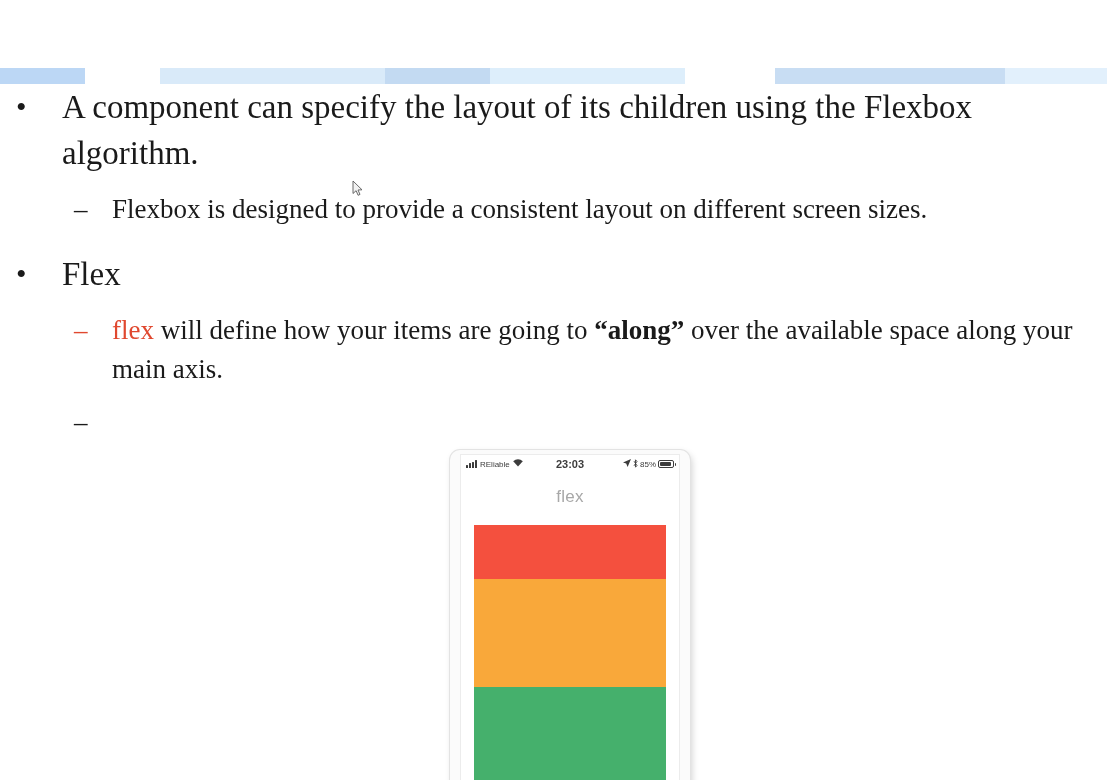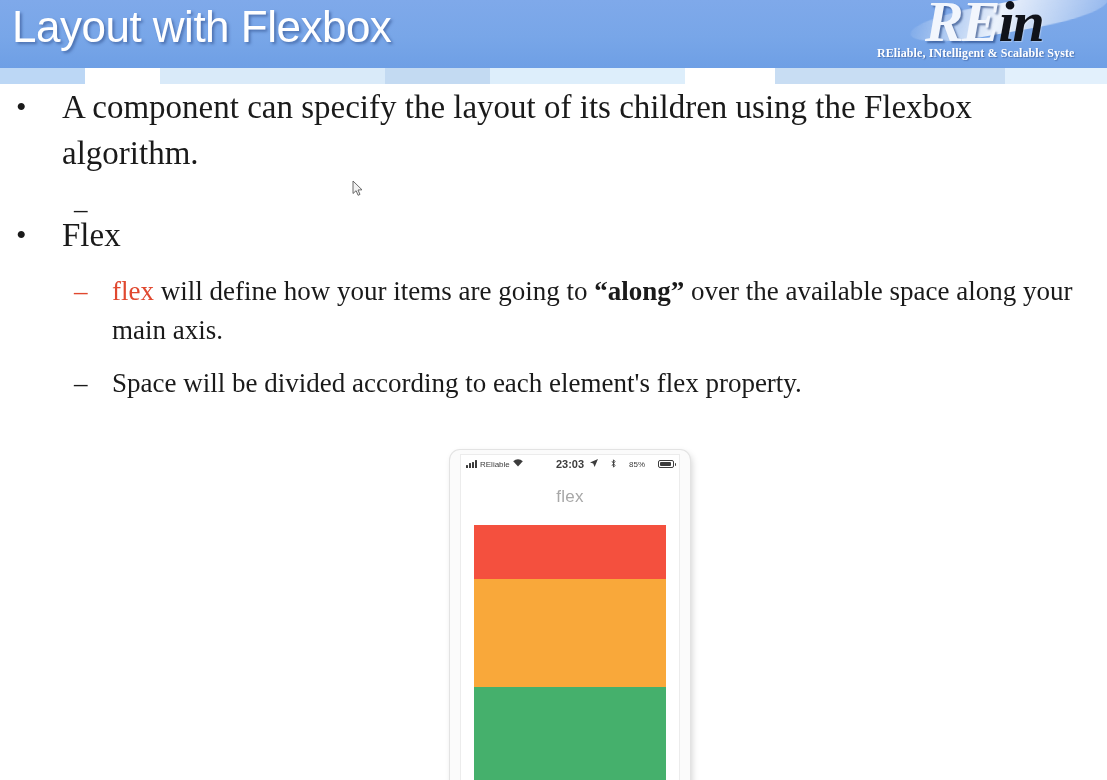--- a/index.html
+++ b/index.html
@@ -174,21 +174,21 @@
     height: 18px;
     font-family: "Liberation Sans", sans-serif;
     font-size: 8px;
     color: #3c3c3c;
     display: flex;
     align-items: center;
     padding: 0 5px;
   }
   #status-left { display: flex; align-items: center; gap: 3px; }
   #status-center { position: absolute; left: 0; right: 0; text-align: center; font-size: 11px; font-weight: 600; }
-  #status-right { margin-left: auto; display: flex; align-items: center; gap: 13px; position: relative; z-index: 2; }
+  #status-right { margin-left: auto; display: flex; align-items: center; gap: 2px; position: relative; z-index: 2; }
   .sig-bars { display: inline-flex; align-items: flex-end; gap: 1px; height: 8px; }
   .sig-bars i { display: block; width: 2px; background: #3c3c3c; border-radius: 0.5px; }
   .sig-bars i:nth-child(1){height:3px}
   .sig-bars i:nth-child(2){height:5px}
   .sig-bars i:nth-child(3){height:6.5px}
   .sig-bars i:nth-child(4){height:8px}
   .batt {
     display: inline-block;
     width: 16px; height: 8px;
     border: 1px solid #3c3c3c;
@@ -239,31 +239,20 @@
     width: 12px;
     height: 17px;
     pointer-events: none;
   }
 </style>
 </head>
 <body>
 
 <div id="slide">
 
-  <div id="header">
-    <div id="slide-title">Layout with Flexbox</div>
-
-    <div id="logo-wrap">
-      <div id="logo-swoosh"></div>
-      <div id="logo-text">
-        <span class="re">RE</span><span class="in">in</span>
-      </div>
-      <div id="logo-tagline">REliable, INtelligent &amp; Scalable Syste</div>
-    </div>
-  </div>
 
   <div id="band">
       <div style="width: 85px; background: rgb(188, 215, 245);"></div>
       <div style="width: 75px; background: rgb(255, 255, 255);"></div>
       <div style="width: 225px; background: rgb(217, 234, 249);"></div>
       <div style="width: 105px; background: rgb(195, 218, 242);"></div>
       <div style="width: 195px; background: rgb(221, 238, 251);"></div>
       <div style="width: 90px; background: rgb(255, 255, 255);"></div>
       <div style="width: 230px; background: rgb(200, 221, 243);"></div>
       <div style="width: 102px; background: rgb(226, 240, 252);"></div>
@@ -273,41 +262,41 @@
 
     <div class="l1">
       <span class="bullet">•</span>
       <span>A component can specify the layout of its children using the Flexbox algorithm.</span>
     </div>
 
     <div class="gap-b"></div>
 
     <div class="l2">
       <span class="dash">–</span>
+      <span>Flexbox is designed to provide a consistent layout on different screen sizes.</span>
     </div>
 
     <div class="gap-a"></div>
 
     <div class="l1">
       <span class="bullet">•</span>
       <span>Flex</span>
     </div>
 
     <div class="gap-b"></div>
 
     <div class="l2 red-dash">
       <span class="dash">–</span>
       <span><span class="kw-red">flex</span><span> will define how your items are going to </span><span class="kw-bold">“along”</span><span> over the available space along your main axis.</span></span>
     </div>
 
     <div class="gap-c"></div>
 
     <div class="l2">
       <span class="dash">–</span>
-      <span>Space will be divided according to each element's flex property.</span>
     </div>
 
   </div>
 
   <div id="phone">
     <div id="phone-screen">
 
       <div id="status-bar">
         <div id="status-left">
           <span class="sig-bars">

